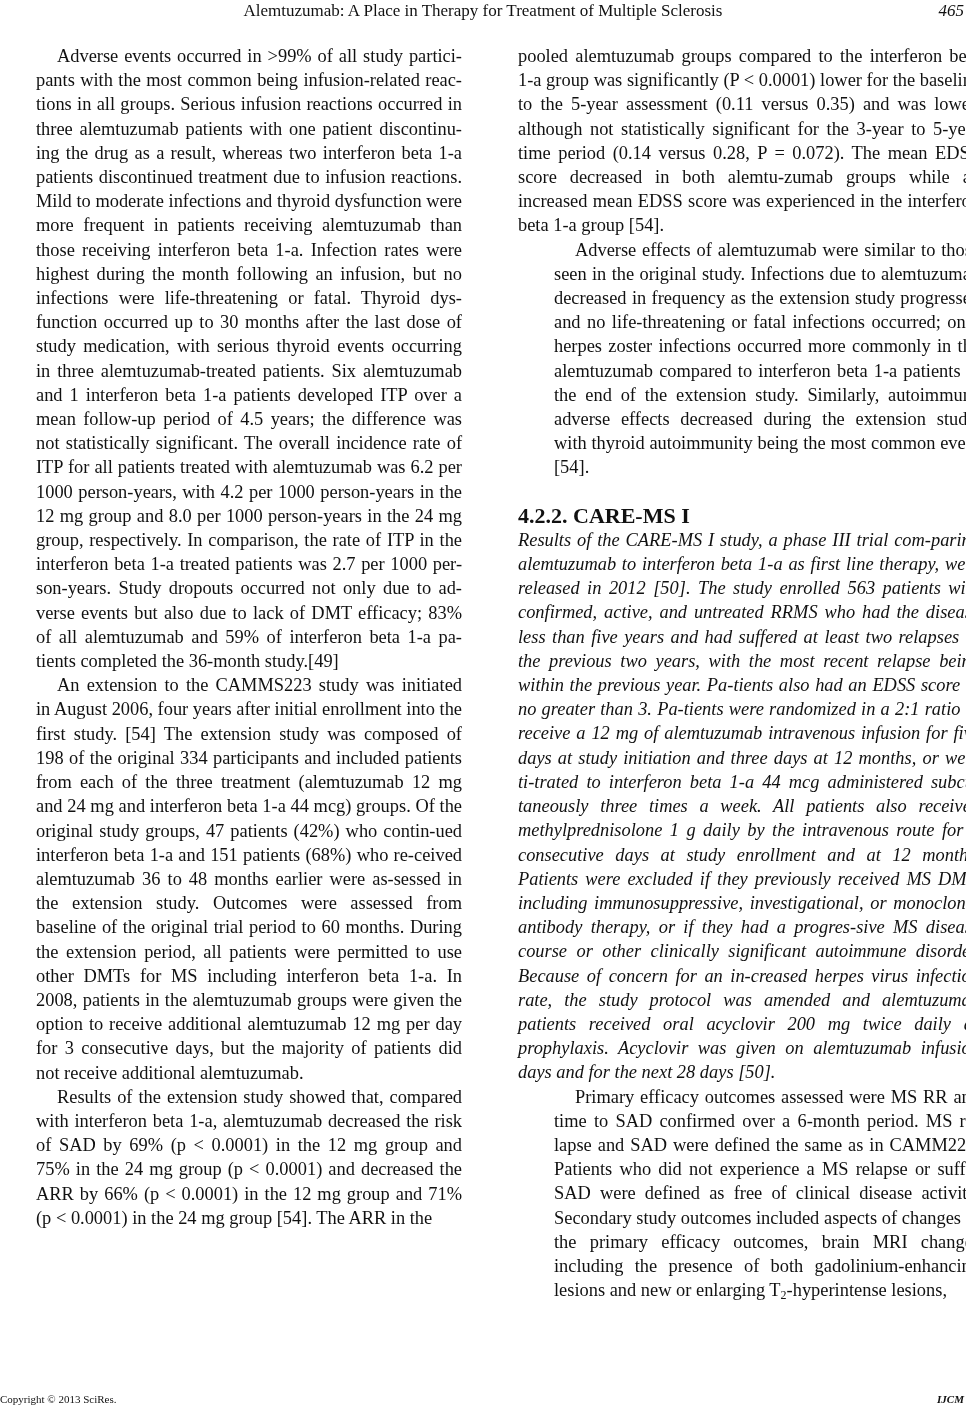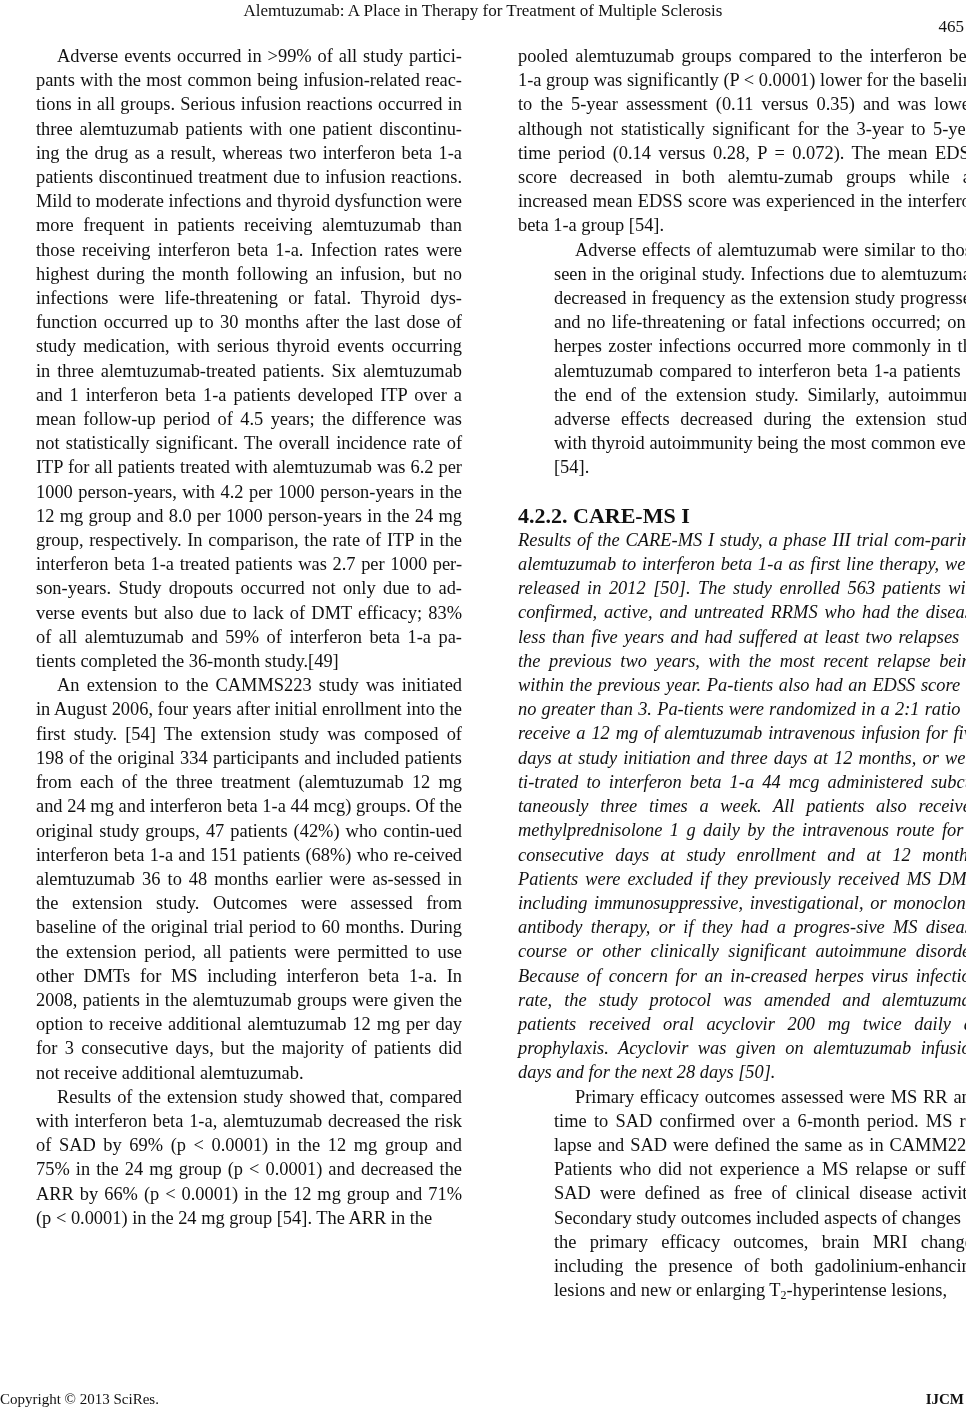--- a/index.html
+++ b/index.html
@@ -5,43 +5,43 @@
   html, body { margin: 0; padding: 0; background: #ffffff; }
   body {
     width: 966px; height: 1414px; position: relative; overflow: hidden;
     font-family: "Liberation Serif", "DejaVu Serif", serif; color: #111;
   }
   .running-head {
     position: absolute; top: 0; left: 0; width: 966px; height: 24px;
     font-size: 17px; line-height: 22px;
   }
   .running-head .title { position: absolute; left: 0; right: 0; text-align: center; top: 0; font-family: Liberation Serif, serif; }
-  .running-head .page { position: absolute; right: 2px; top: 16px; }
+  .running-head .page { position: absolute; right: 2px; top: 0; font-style: italic; }
 
   .column {
     position: absolute; top: 44px; width: 462px;
     font-size: 18.4px; line-height: 24.2px; text-align: justify;
     hyphens: none;
   }
   .col-left { left: 0; }
   .col-right { left: 518px; }
 
   .column p { margin: 0; text-indent: 0; }
   .column p.indent { text-indent: 21px; margin-left: 36px; }
   .column h3 {
     margin: 24px 0 0 0; font-size: 22px; line-height: 24.2px; font-weight: bold;
   }
   .column p.after-h { text-indent: 0; font-style: italic; }
 
   .footer {
     position: absolute; top: 1388px; left: 0; width: 966px; height: 24px;
-    font-size: 15px; line-height: 22px;
+    font-size: 11px; line-height: 22px;
   }
   .footer .copyright { position: absolute; left: 0; top: 0; }
-  .footer .journal { position: absolute; right: 2px; top: 0; font-weight: bold; }
+  .footer .journal { position: absolute; right: 2px; top: 0; font-weight: bold; font-style: italic; }
   sub { font-size: 12px; vertical-align: -3px; line-height: 0; }
 </style>
 </head>
 <body>
 
 <div class="running-head">
   <span class="title">Alemtuzumab: A Place in Therapy for Treatment of Multiple Sclerosis</span>
   <span class="page">465</span>
 </div>
 

